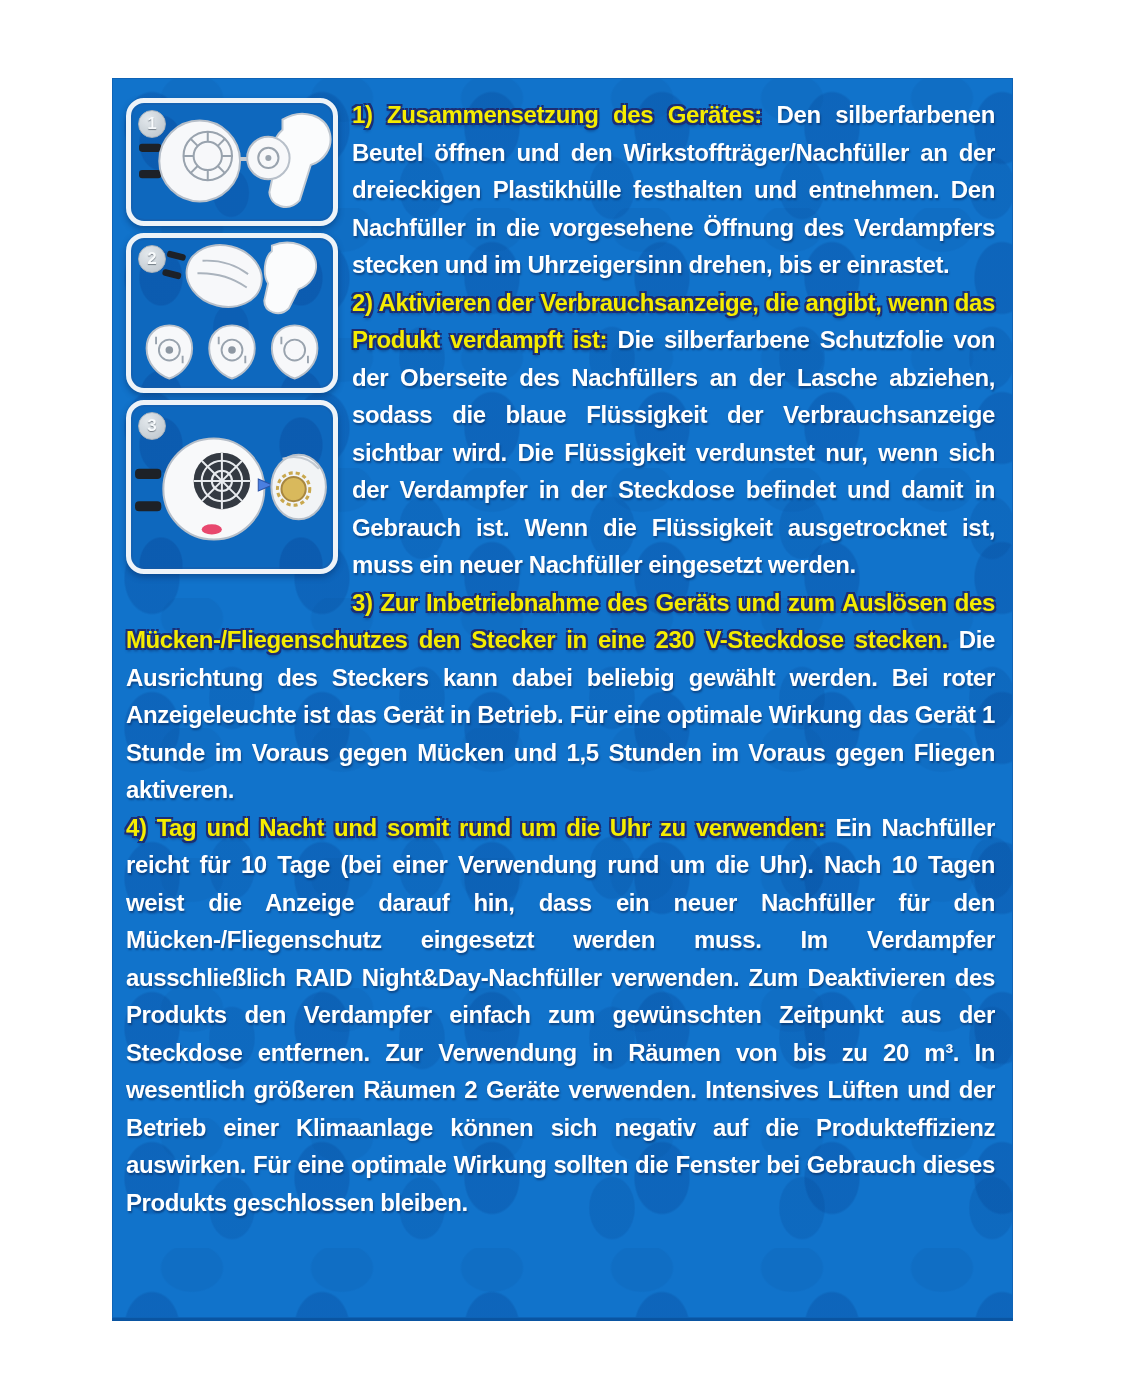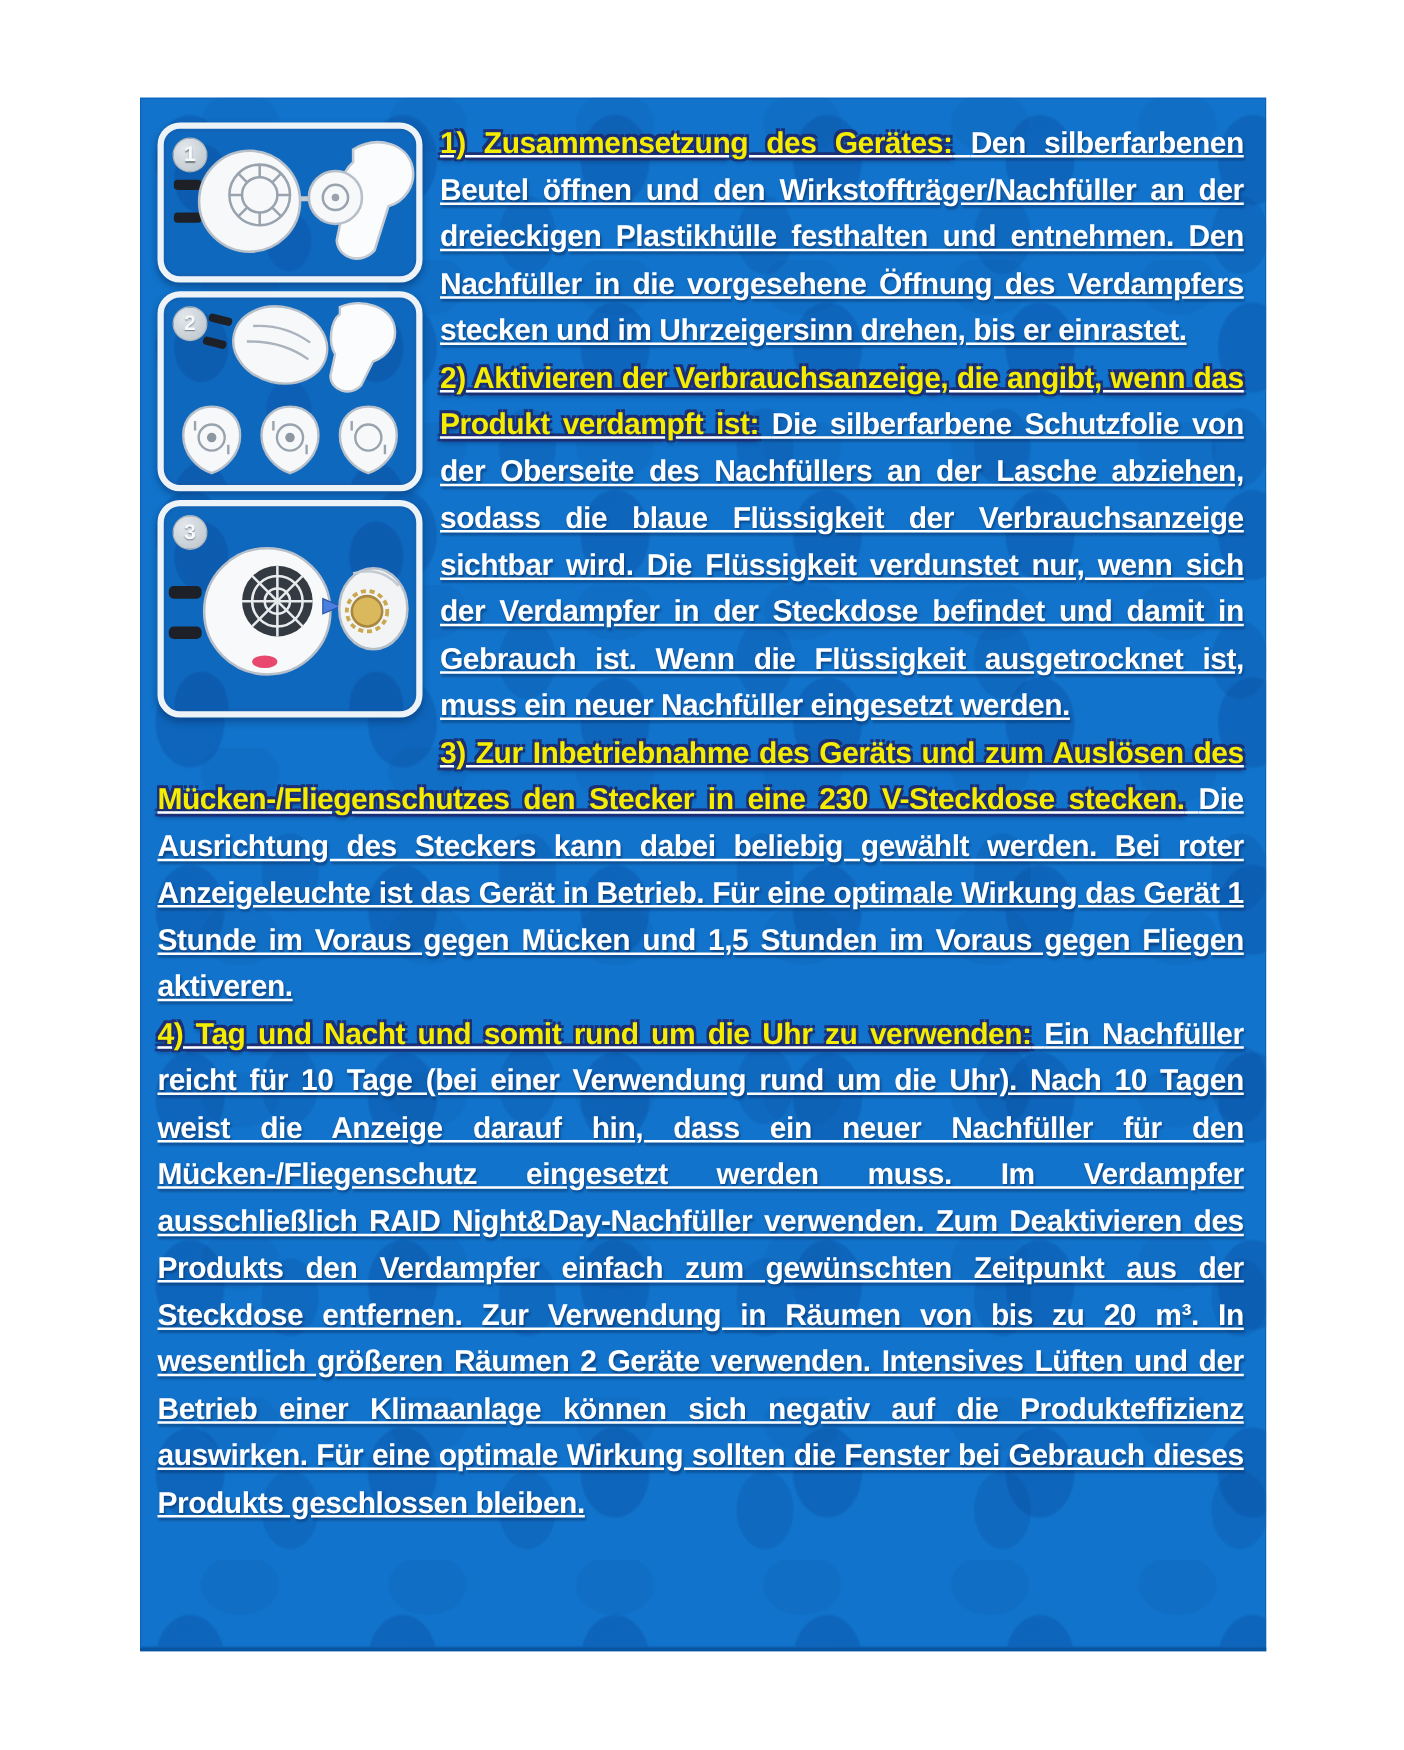--- a/index.html
+++ b/index.html
@@ -74,21 +74,20 @@
   }
   .para{
     margin:0;
     font-size:24px;
     font-weight:bold;
     line-height:37.5px;
     letter-spacing:-0.4px;
     color:#ffffff;
     text-align:justify;
     text-shadow:1px 2px 2px rgba(8,40,90,.60);
-    text-decoration:underline;
   }
   .sec-h{
     color:#f6ec00;
     text-shadow:
       -2px -2px 0 #1c2e74,
        2px -2px 0 #1c2e74,
       -2px  2px 0 #1c2e74,
        2px  2px 0 #1c2e74,
        0 3px 3px rgba(8,30,80,.55);
   }

